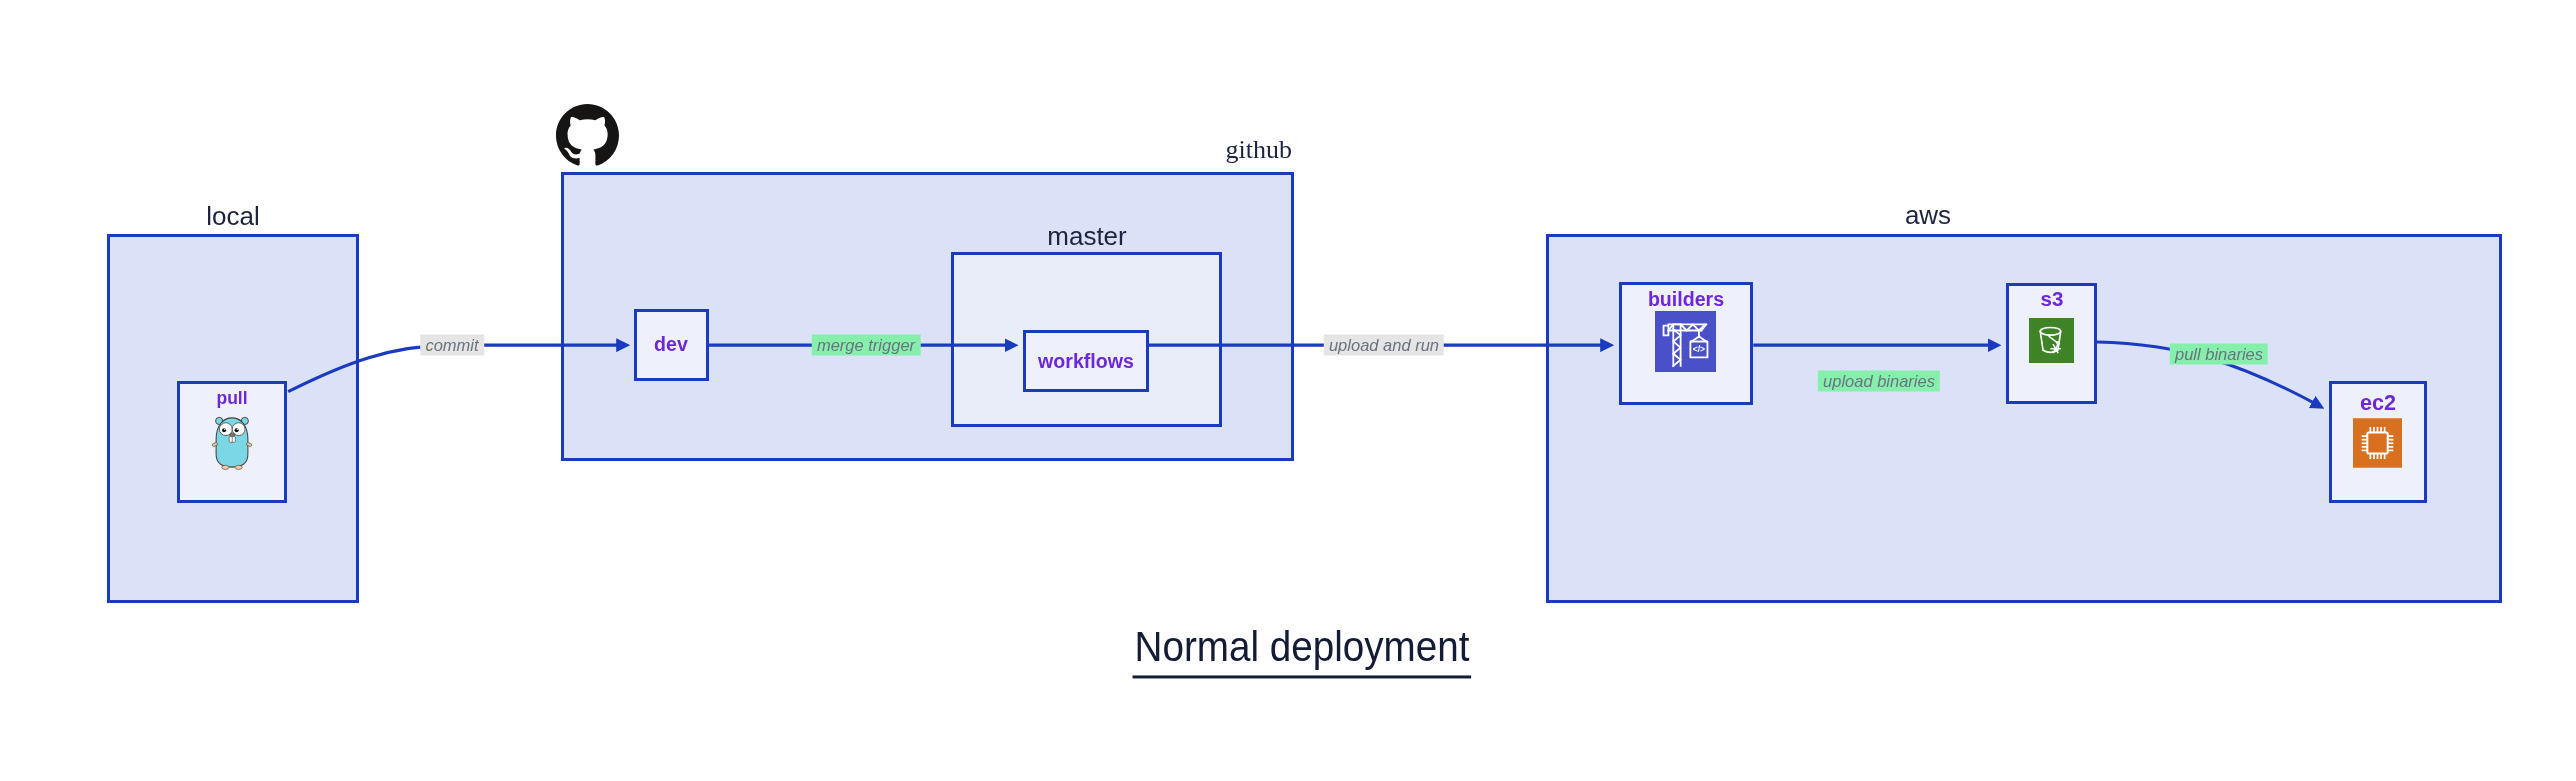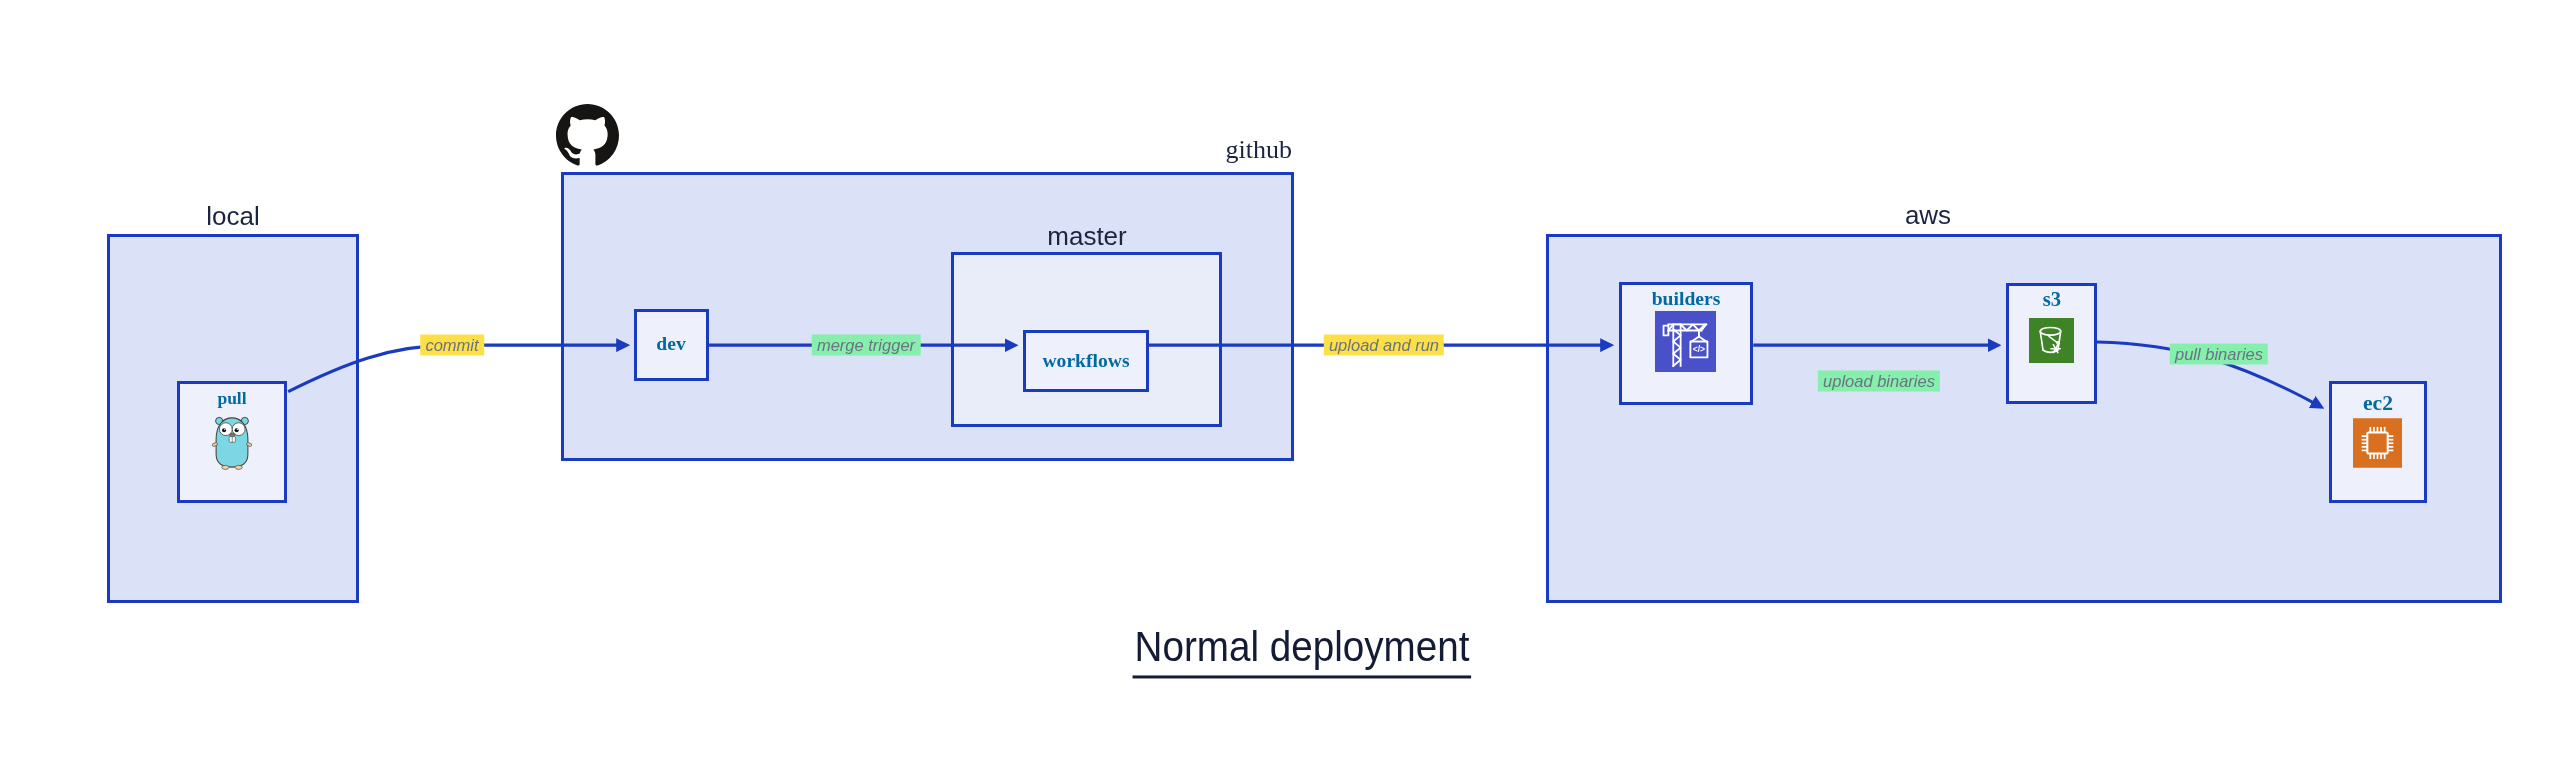--- a/index.html
+++ b/index.html
@@ -6,25 +6,25 @@
   .canvas{
     position:relative;width:2604px;height:781px;background:#ffffff;overflow:hidden;
     font-family:"Liberation Sans","DejaVu Sans",sans-serif;
   }
   .gbox{position:absolute;box-sizing:border-box;border:3.1px solid #1a3ac0;background:#dbe2f7;z-index:1;}
   .gbox.master{background:#e9edfa;}
   .nbox{position:absolute;box-sizing:border-box;border:3.1px solid #1a3ac0;background:#eef1fc;z-index:2;}
   .group-title{position:absolute;color:#1c2440;font-size:26px;white-space:nowrap;
     transform:translate(-50%,-50%);z-index:3;}
   .group-title.right{transform:translate(-100%,-50%);font-family:Liberation Serif, serif;}
-  .node-label{position:absolute;color:#0369a1;font-weight:bold;white-space:nowrap;
-    transform:translate(-50%,-50%);z-index:4;font-family:Liberation Serif, serif;}
+  .node-label{position:absolute;color:#6d28d9;font-weight:bold;white-space:nowrap;
+    transform:translate(-50%,-50%);z-index:4;}
   .edge-label{position:absolute;color:#6a7383;font-style:italic;font-size:16.5px;white-space:nowrap;
     transform:translate(-50%,-50%);padding:1px 5.2px;z-index:4;}
-  .edge-label.on-white{background:#fde047;}
+  .edge-label.on-white{background:#e5e5e5;}
   .edge-label.on-fill{background:#86efac;}
   #edges{position:absolute;left:0;top:0;z-index:3;pointer-events:none;}
   .icon{position:absolute;z-index:4;}
   .main-title{position:absolute;left:1302px;top:651px;color:#141c35;font-size:42px;
     white-space:nowrap;transform:translate(-50%,-50%) scaleX(0.92);
     border-bottom:3.6px solid #141c35;padding:0 2.1px 4.1px 2.1px;z-index:5;}
 </style>
 </head>
 <body>
 

